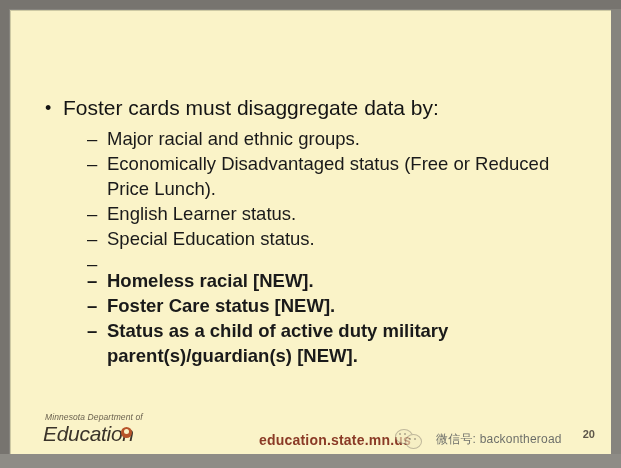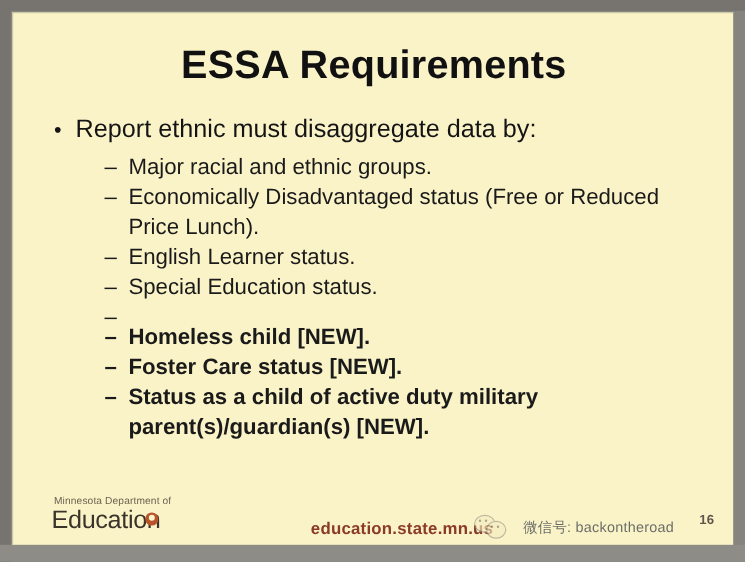--- a/index.html
+++ b/index.html
@@ -119,20 +119,21 @@
     bottom: 0;
     width: 601px;
     height: 48px;
   }
 
   #mde-logo {
     position: absolute;
     left: 32px;
     top: 6px;
     width: 150px;
+    font-style: italic;
   }
   #mde-logo-top {
     font-size: 8.5px;
     color: #6b6250;
     letter-spacing: 0.1px;
     margin-left: 2px;
   }
   #mde-logo-main {
     font-size: 21px;
     color: #3a332a;
@@ -225,55 +226,54 @@
 </head>
 <body>
 
 <div id="slide-frame">
   <div id="frame-shade-top"></div>
   <div id="frame-shade-left"></div>
   <div id="frame-shade-bottom"></div>
 
   <div id="slide">
 
-    <div id="slide-title">ESSA Requirements</div>
 
     <div id="body-block">
 
       <div class="lvl1">
         <span class="marker">•</span>
-        <span>Report ethnic must disaggregate data by:</span>
+        <span>Foster cards must disaggregate data by:</span>
       </div>
 
       <div id="sub-bullet-list">
           <div class="lvl2"><span class="marker">–</span><span>Major racial and ethnic groups.</span></div>
           <div class="lvl2"><span class="marker">–</span><span>Economically Disadvantaged status (Free or Reduced Price Lunch).</span></div>
           <div class="lvl2"><span class="marker">–</span><span>English Learner status.</span></div>
           <div class="lvl2"><span class="marker">–</span><span>Special Education status.</span></div>
           <div class="lvl2"><span class="marker">–</span></div>
-          <div class="lvl2 bold spaced-above"><span class="marker">–</span><span>Homeless child [NEW].</span></div>
+          <div class="lvl2 bold spaced-above"><span class="marker">–</span><span>Homeless racial [NEW].</span></div>
           <div class="lvl2 bold"><span class="marker">–</span><span>Foster Care status [NEW].</span></div>
           <div class="lvl2 bold"><span class="marker">–</span><span>Status as a child of active duty military parent(s)/guardian(s) [NEW].</span></div>
         </div>
 
     </div>
 
     <div id="footer">
 
       <div id="mde-logo">
         <div id="mde-logo-top">Minnesota Department of</div>
         <div id="mde-logo-main">
           <span>Education</span>
           <span id="mde-logo-swirl"></span>
         </div>
       </div>
 
       <div id="footer-url">education.state.mn.us</div>
 
-      <div id="slide-number">16</div>
+      <div id="slide-number">20</div>
     </div>
 
   </div>
 
   <div id="watermark">
     <span id="wechat-icon">
       <span class="bub bub1"></span>
       <span class="bub bub2"></span>
       <span class="dot d1"></span>
       <span class="dot d2"></span>

